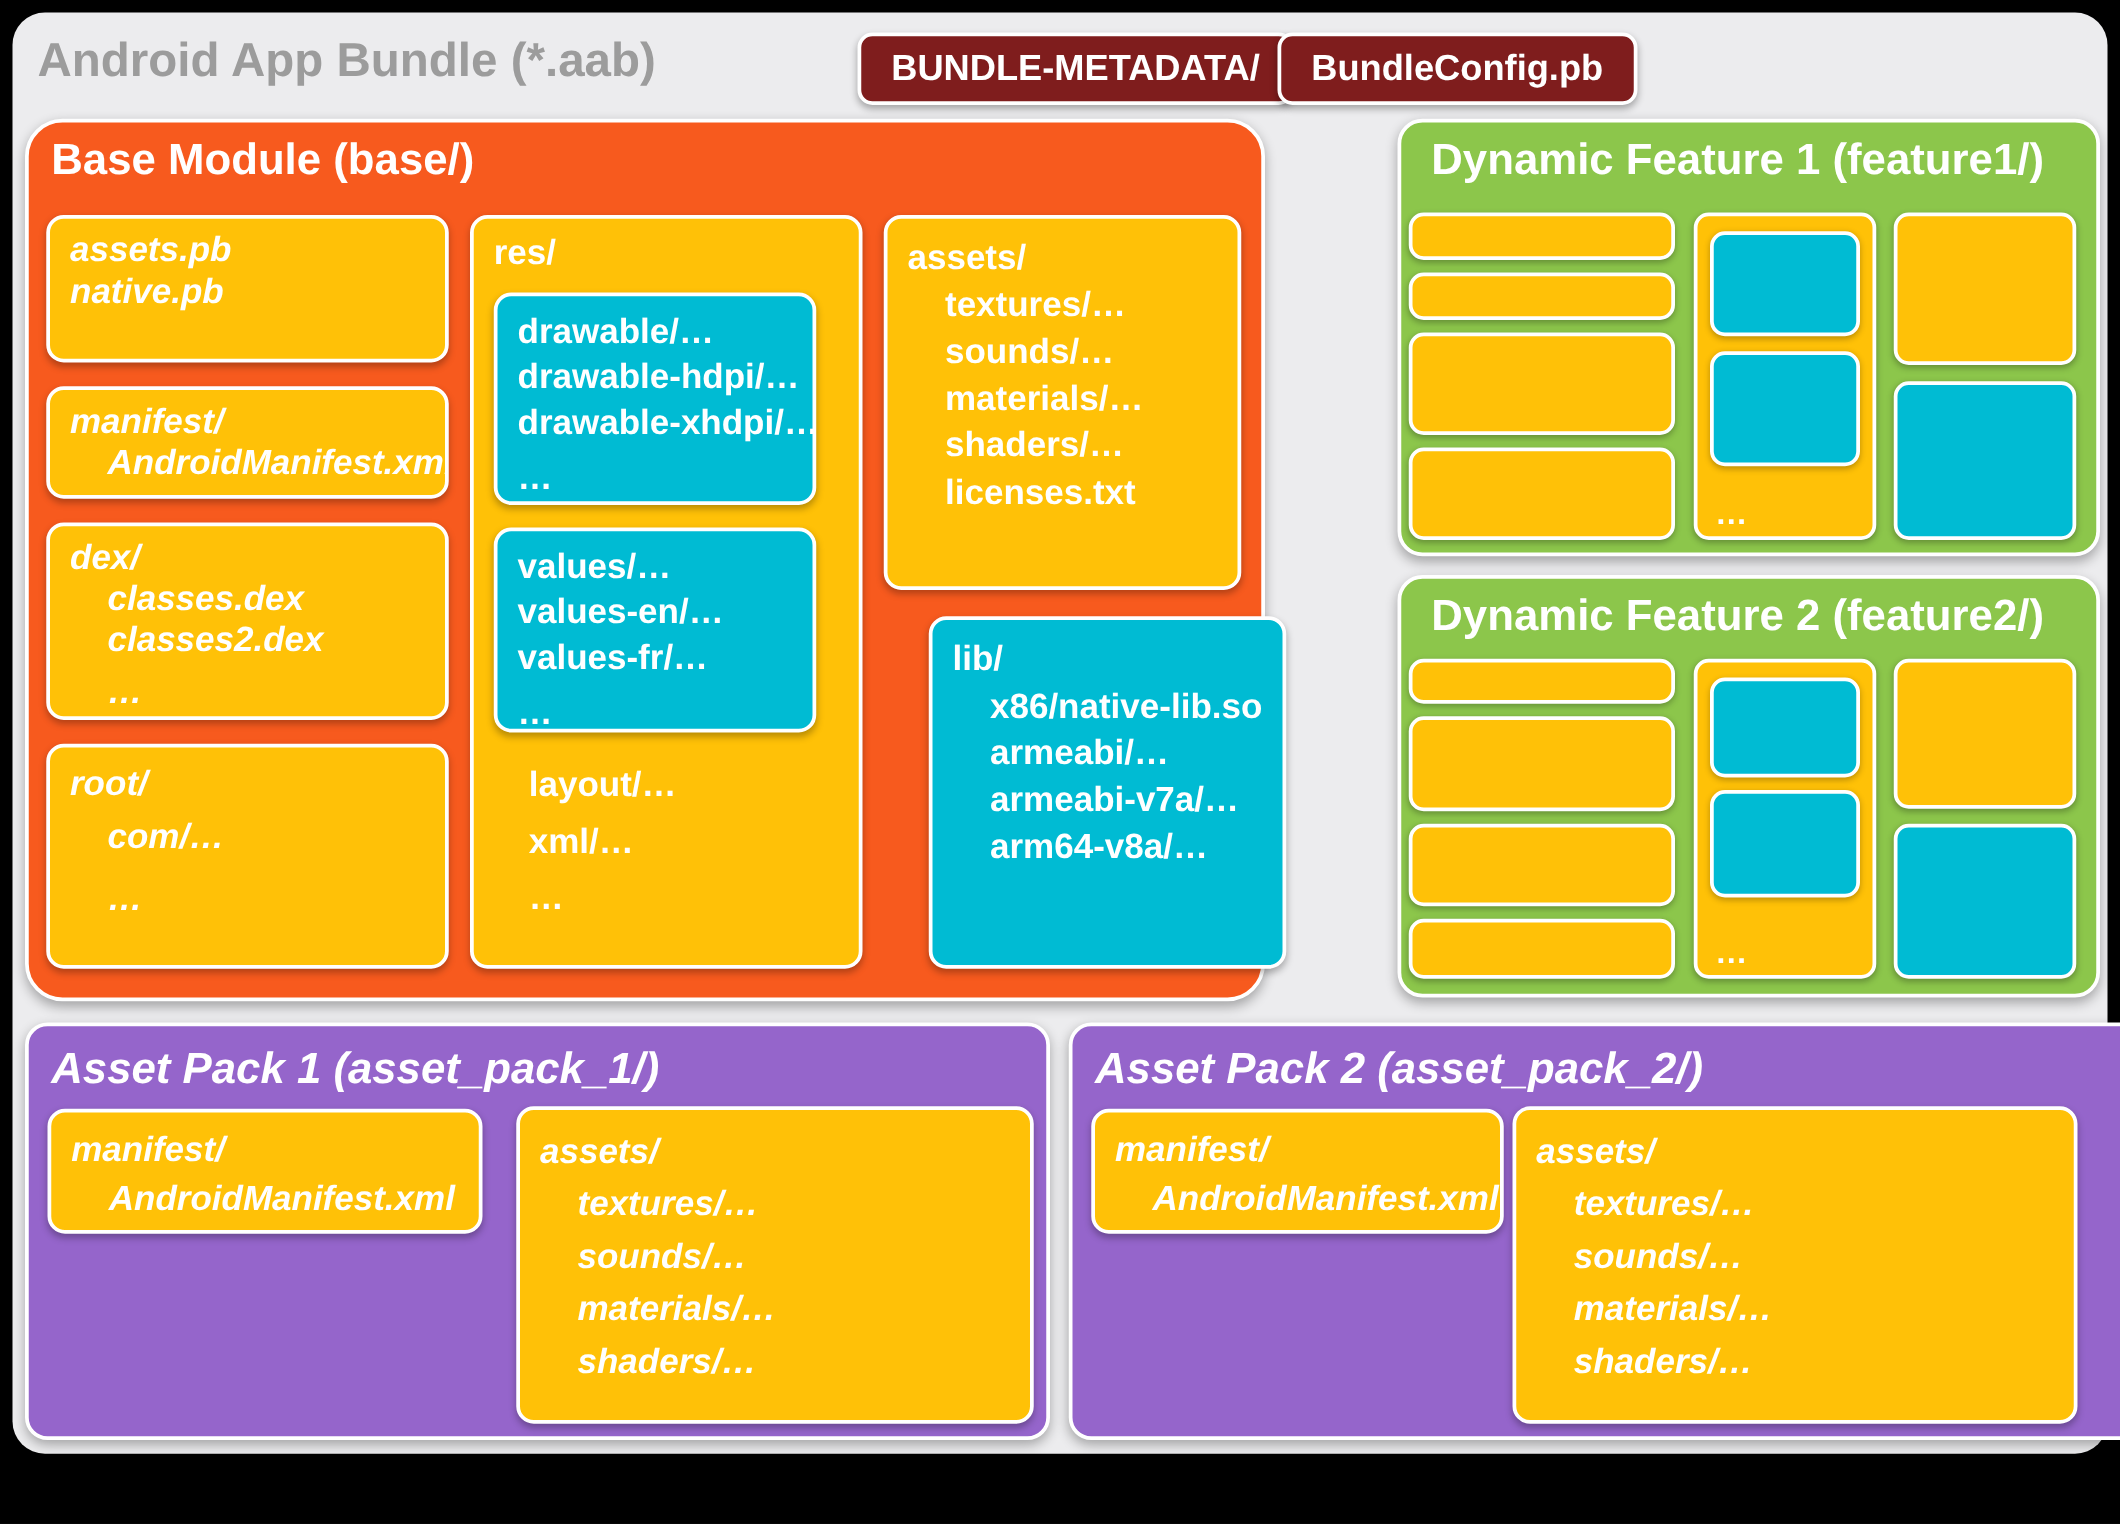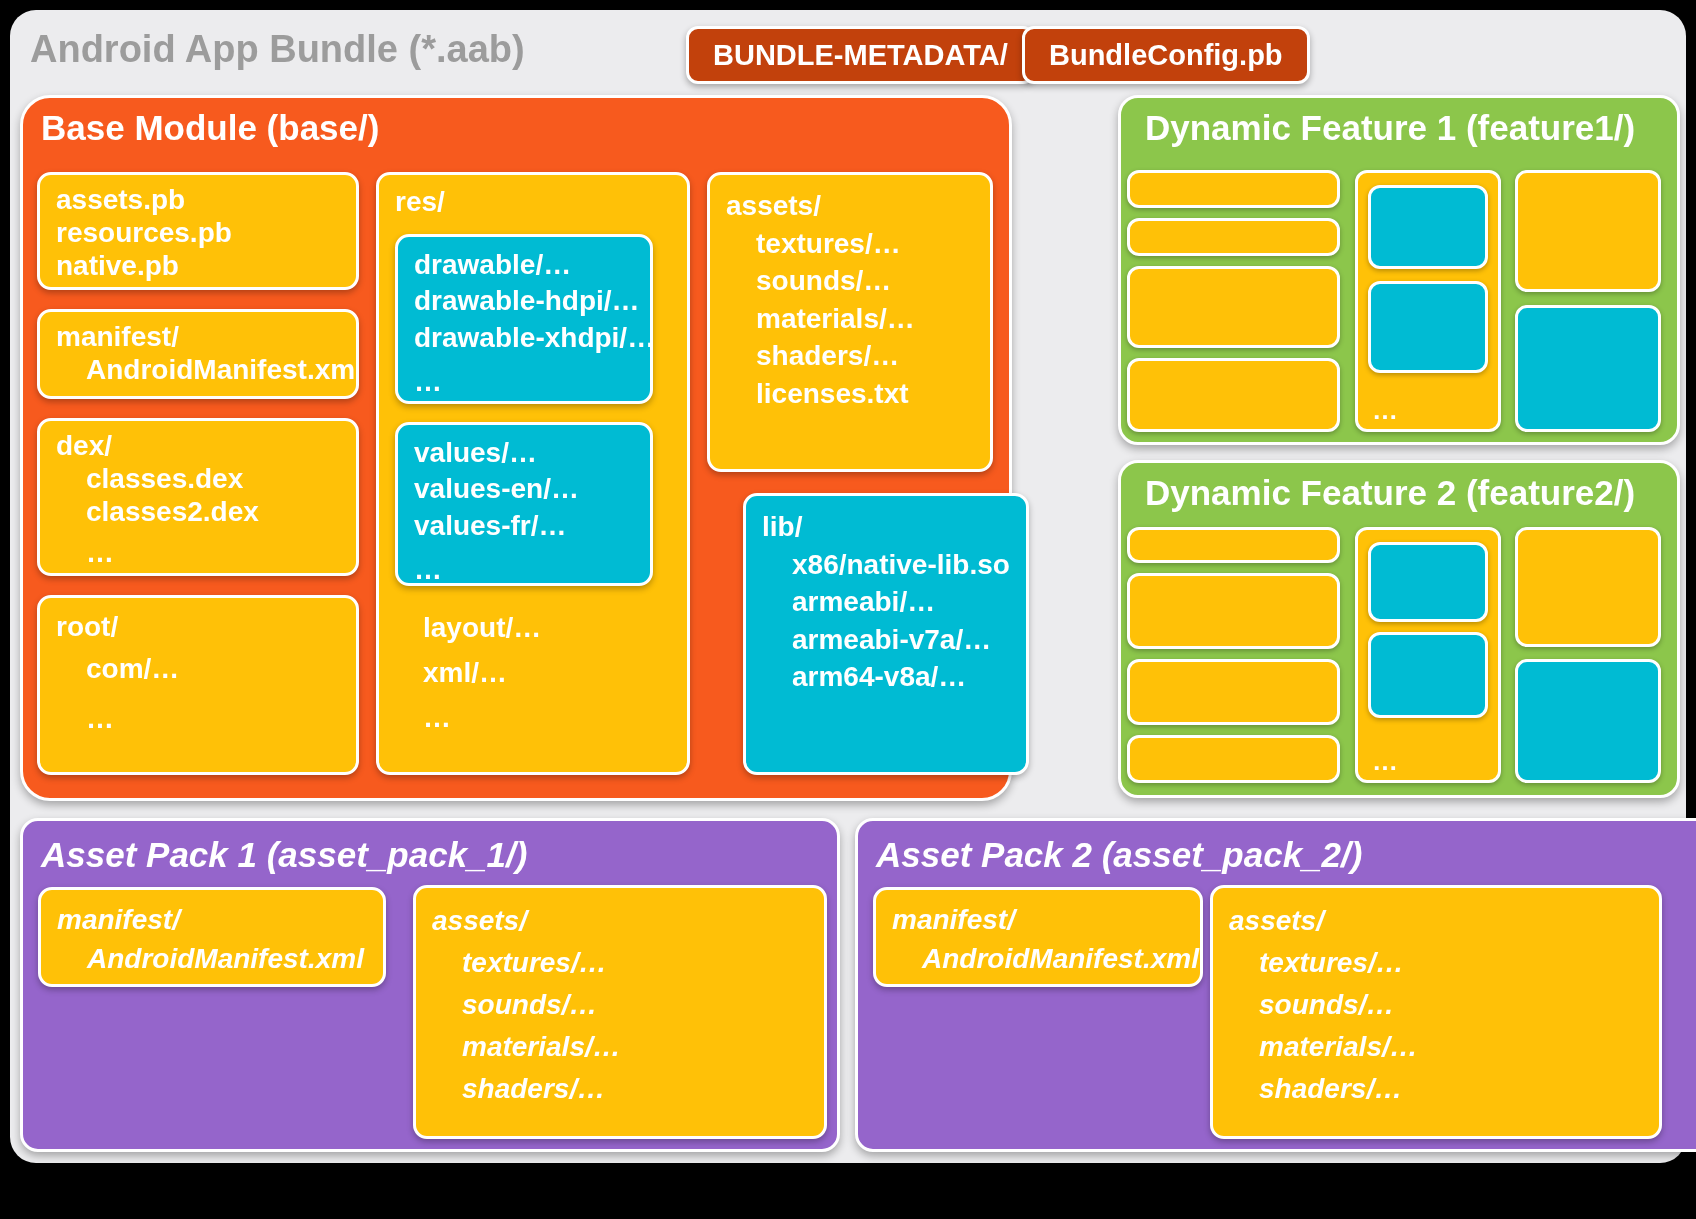--- a/index.html
+++ b/index.html
@@ -1,21 +1,21 @@
 <!DOCTYPE html>
 <html><head>
 <meta charset="utf-8">
 <style>
   html,body{margin:0;padding:0;background:#000;}
   *{box-sizing:border-box;font-family:"Liberation Sans",sans-serif;}
   .canvas{position:relative;width:1696px;height:1219px;background:#000;overflow:hidden;}
   .panel{position:absolute;left:10px;top:10px;width:1676px;height:1153px;background:#ECECEE;border-radius:26px;}
   .main-title{position:absolute;left:30px;top:28px;font-size:38px;font-weight:bold;color:#9C9C9C;}
   .hbtn{position:absolute;top:26px;height:58px;display:flex;align-items:center;padding:0 24px;
-        background:#c2410c;border:3px solid #fff;border-radius:12px;box-shadow:0 3px 6px rgba(0,0,0,.3);
+        background:#7f1d1d;border:3px solid #fff;border-radius:12px;box-shadow:0 3px 6px rgba(0,0,0,.3);
         color:#fff;font-size:29px;font-weight:bold;white-space:nowrap;}
   .bigpanel{position:absolute;border:3px solid #fff;border-radius:20px;box-shadow:0 4px 9px rgba(0,0,0,.3);}
   .bigpanel .ptitle{position:absolute;left:24px;top:10px;font-size:35px;font-weight:bold;color:#fff;white-space:nowrap;}
   .orange{background:#F75A1E;}
   .green{background:#8CC64B;}
   .purple{background:#9565CB;font-style:italic;}
   .fbox{position:absolute;background:#FFC107;border:3px solid #fff;border-radius:14px;
         box-shadow:0 3px 6px rgba(0,0,0,.28);color:#fff;font-weight:bold;font-size:28px;
         padding:8px 16px;overflow:hidden;}
   .fbox.cy{background:#00BBD3;margin-left:36px;}
@@ -42,24 +42,23 @@
 <div class="canvas">
   <div class="panel"></div>
 
   <div class="main-title">Android App Bundle (*.aab)</div>
   <div class="hbtn" style="left:686px;">BUNDLE-METADATA/</div>
   <div class="hbtn" style="left:1022px;">BundleConfig.pb</div>
 
   <div class="bigpanel orange" style="left:20px;top:95px;width:992px;height:706px;border-radius:30px;">
     <div class="ptitle" style="left:18px;">Base Module (base/)</div>
 
-    <div class="stack" style="left:14px;top:74px;width:322px;">
+    <div class="stack" style="left:14px;top:74px;width:322px;font-style:italic;">
       <div class="fbox" style="height:118px;">
         <div class="line">assets.pb</div>
-        <div class="line">resources.pb</div>
         <div class="line">native.pb</div>
       </div>
       <div class="fbox" style="height:90px;">
         <div class="line">manifest/</div>
         <div class="line indent">AndroidManifest.xml</div>
       </div>
       <div class="fbox" style="height:158px;">
         <div class="line">dex/</div>
         <div class="line indent">classes.dex</div>
         <div class="line indent">classes2.dex</div>

